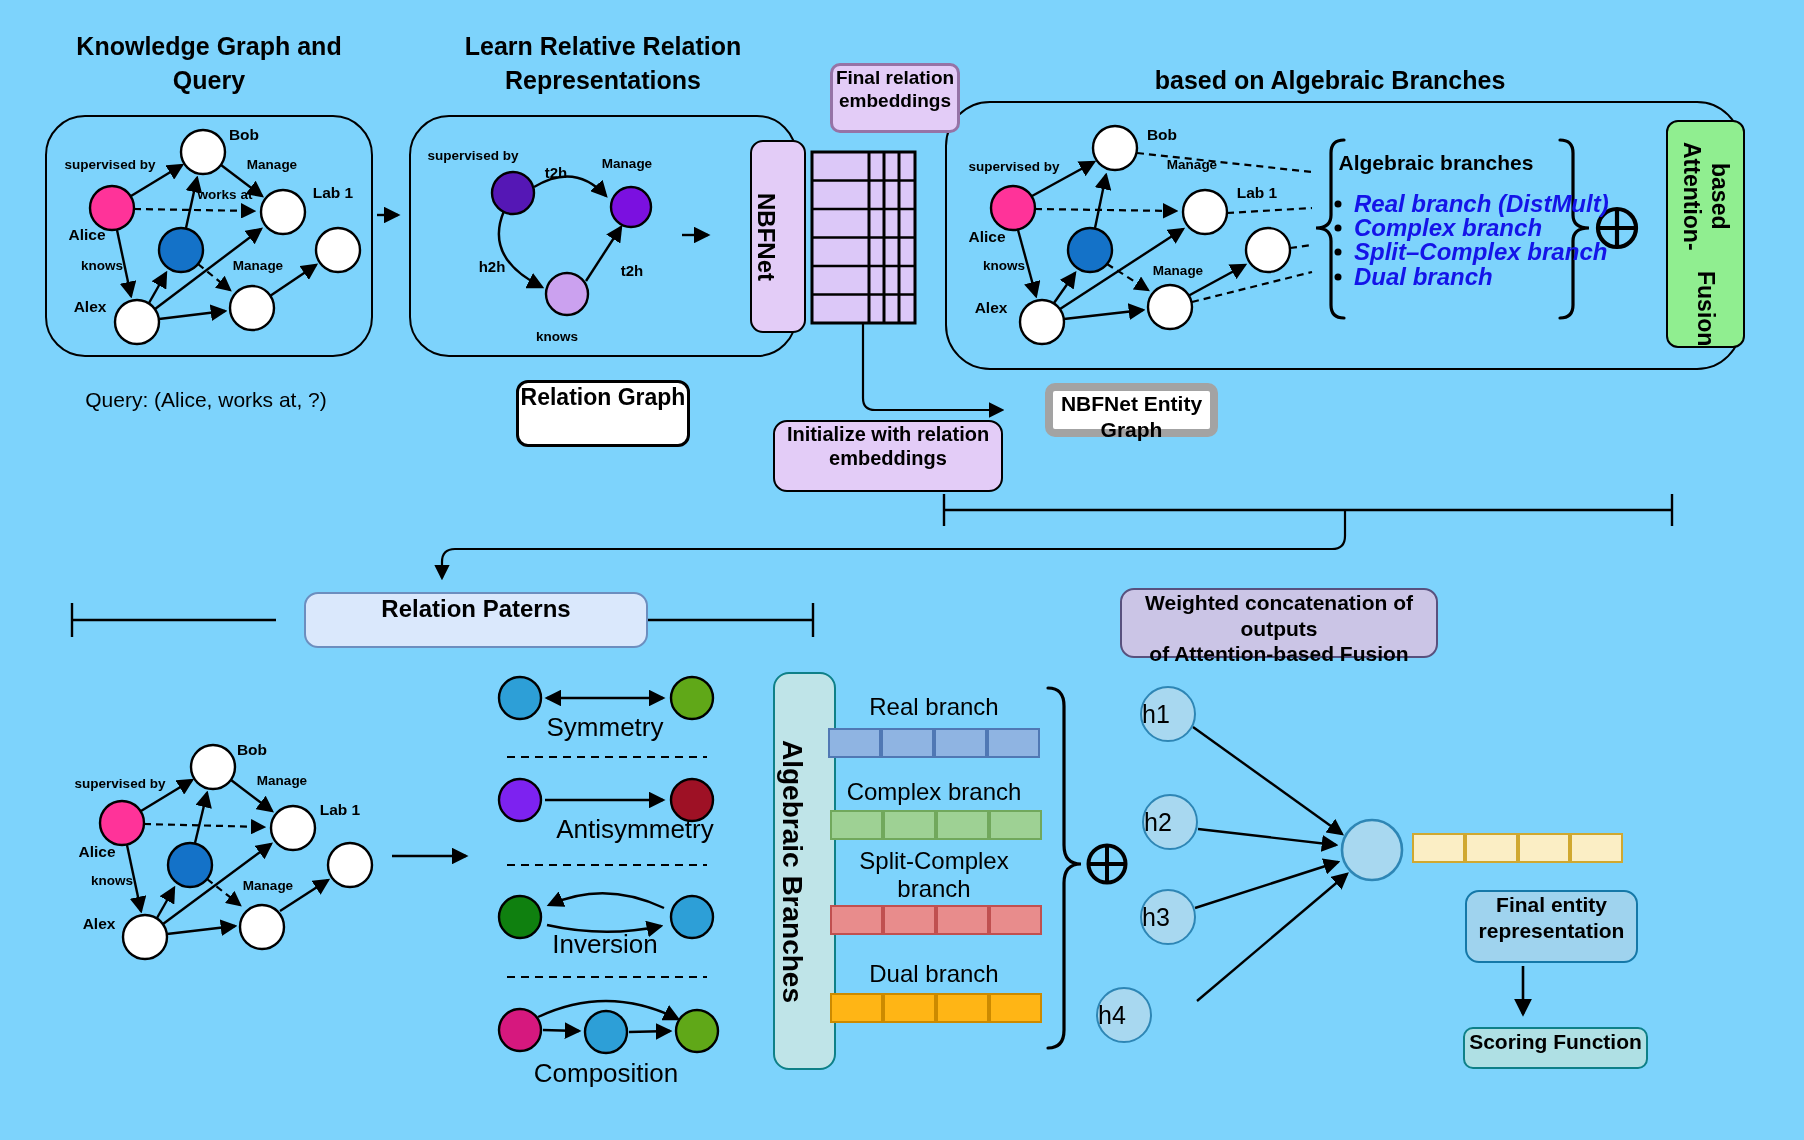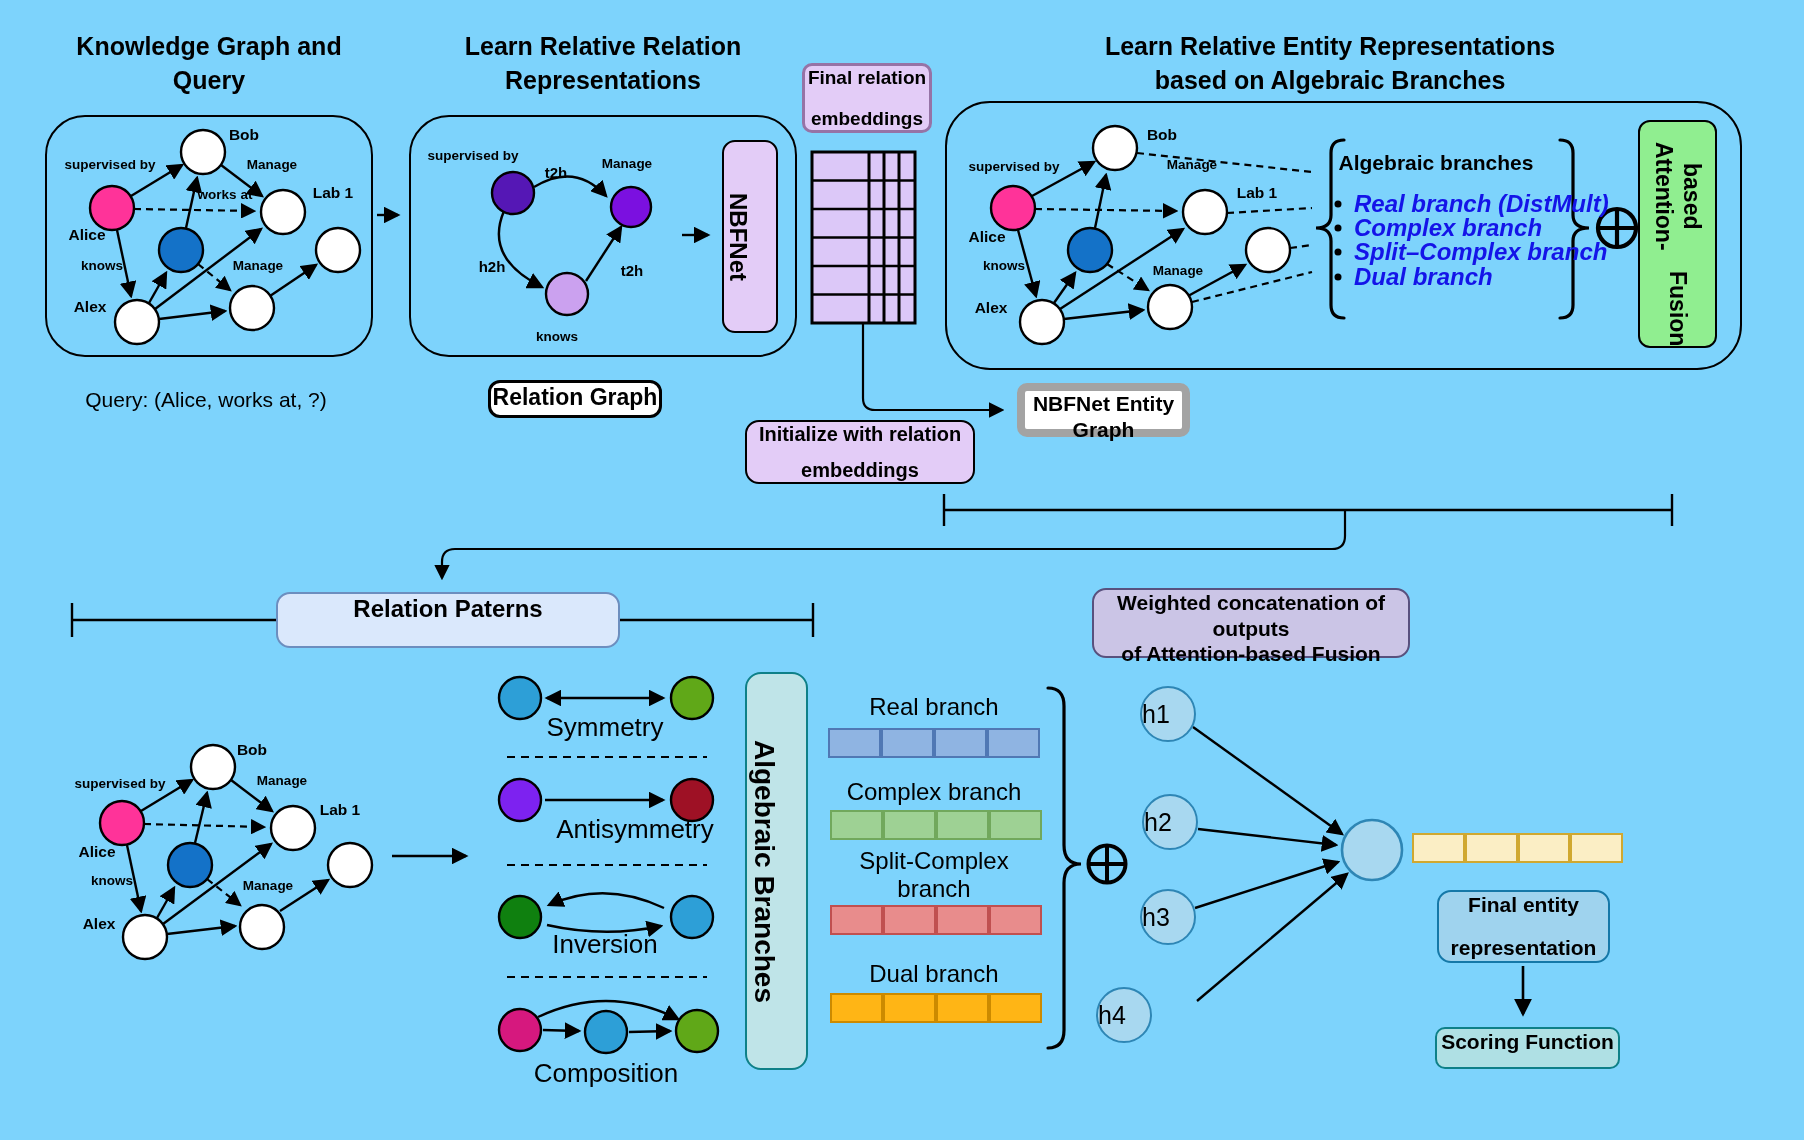--- a/index.html
+++ b/index.html
@@ -5,21 +5,21 @@
   html,body{margin:0;padding:0;background:#fff;}
   body{font-family:"Liberation Sans", sans-serif;color:#000;}
   .stage{position:relative;width:1804px;height:1140px;background:#7dd3fc;overflow:hidden;}
   svg.layer{position:absolute;left:0;top:0;z-index:2;}
   .panel{position:absolute;border:2.6px solid #000;border-radius:40px;background:transparent;z-index:1;box-sizing:border-box;}
   .t{position:absolute;transform:translate(-50%,-50%);font-size:25px;font-weight:600;white-space:nowrap;z-index:3;}
   .lbl{position:absolute;transform:translate(-50%,-50%);font-weight:bold;white-space:nowrap;z-index:3;}
   .nm{font-size:15.5px;}
   .rl{font-size:13.5px;}
   .plain{font-weight:normal;}
-  .bx{position:absolute;box-sizing:border-box;display:flex;flex-direction:column;align-items:center;justify-content:space-between;text-align:center;font-weight:600;z-index:3;line-height:1.22;}
+  .bx{position:absolute;box-sizing:border-box;display:flex;flex-direction:column;align-items:center;justify-content:flex-start;text-align:center;font-weight:600;z-index:3;line-height:1.22;margin-left:28px;}
   .vtext{writing-mode:vertical-lr;}
   .bar{position:absolute;display:flex;z-index:3;}
   .bar i{flex:1;display:block;border:2px solid transparent;}
   .bar-real i{background:var(--bar-real-fill,#8FB4E2);border-color:var(--bar-real-border,#5078B4);}
   .bar-complex i{background:var(--bar-complex-fill,#9ED194);border-color:var(--bar-complex-border,#71A85C);}
   .bar-split i{background:var(--bar-split-fill,#E88C8C);border-color:var(--bar-split-border,#C05050);}
   .bar-dual i{background:var(--bar-dual-fill,#FFB515);border-color:var(--bar-dual-border,#CC8A00);}
   .bar-yellow i{background:var(--yellow-fill,#FBEEC5);border-color:var(--yellow-border,#D0A830);}
   .hcirc{position:absolute;width:56px;height:56px;border-radius:50%;background:var(--h-fill,#A8D8F0);
          border:2.6px solid var(--h-border,#2E86B5);box-sizing:border-box;display:flex;align-items:center;
@@ -218,21 +218,20 @@
     </g>
     <circle cx="1372" cy="850" r="30" style="fill:var(--h-fill,#A8D8F0);stroke:var(--h-border,#2E86B5);stroke-width:2.6"></circle>
 
     <line class="e" style="stroke-width:2.6" x1="1523" y1="966" x2="1523" y2="1014" marker-end="url(#ah)"></line>
   </svg>
 
   <div class="t" style="left:209px;top:46px;">Knowledge Graph and</div>
   <div class="t" style="left:209px;top:80px;">Query</div>
   <div class="t" style="left:603px;top:46px;">Learn Relative Relation</div>
   <div class="t" style="left:603px;top:80px;">Representations</div>
-  <div class="t" style="left:1330px;top:46px;">Learn Relative Entity Representations</div>
   <div class="t" style="left:1330px;top:80px;">based on Algebraic Branches</div>
 
   <span class="lbl nm" style="left:244px;top:135px;">Bob</span>
   <span class="lbl rl" style="left:110px;top:164px;">supervised by</span>
   <span class="lbl rl" style="left:272px;top:164px;">Manage</span>
   <span class="lbl rl" style="left:225px;top:194px;">works at</span>
   <span class="lbl nm" style="left:333px;top:193px;">Lab 1</span>
   <span class="lbl nm" style="left:87px;top:235px;">Alice</span>
   <span class="lbl rl" style="left:102px;top:265px;">knows</span>
   <span class="lbl nm" style="left:90px;top:307px;">Alex</span>
@@ -242,33 +241,33 @@
   <span class="lbl rl" style="left:473px;top:155px;">supervised by</span>
   <span class="lbl" style="left:556px;top:172px;font-size:15px;">t2h</span>
   <span class="lbl rl" style="left:627px;top:163px;">Manage</span>
   <span class="lbl" style="left:492px;top:266px;font-size:15px;">h2h</span>
   <span class="lbl" style="left:632px;top:270px;font-size:15px;">t2h</span>
   <span class="lbl rl" style="left:557px;top:336px;">knows</span>
 
   <div class="bx vtext" style="left:722px;top:140px;width:56px;height:193px;border:2px solid #000;border-radius:13px;background:var(--lavender-fill,#E3CCF7);font-size:24px;font-weight:700;">
     <span>NBFNet</span>
   </div>
-  <div class="bx" style="left:488px;top:380px;width:174px;height:38px;border:3px solid #000;border-radius:12px;background:#fff;font-size:23px;font-weight:700;">
+  <div class="bx" style="left:488px;top:380px;width:174px;height:67px;border:3px solid #000;border-radius:12px;background:#fff;font-size:23px;font-weight:700;">
     <span>Relation Graph</span>
   </div>
 
   <div class="bx" style="left:802px;top:63px;width:130px;height:70px;border:3px solid var(--lavender-border,#9673A6);border-radius:10px;background:var(--lavender-fill,#E3CCF7);font-size:19px;">
     <span>Final relation</span>
     <span>embeddings</span>
   </div>
   <div class="bx" style="left:1017px;top:383px;width:173px;height:54px;border:8px solid #a3a3a3;border-radius:10px;background:#fff;font-size:21px;font-weight:700;">
     <span>NBFNet Entity</span>
     <span>Graph</span>
   </div>
-  <div class="bx" style="left:745px;top:420px;width:230px;height:64px;border:2.6px solid #000;border-radius:14px;background:var(--lavender-fill,#E3CCF7);font-size:20px;">
+  <div class="bx" style="left:745px;top:420px;width:230px;height:72px;border:2.6px solid #000;border-radius:14px;background:var(--lavender-fill,#E3CCF7);font-size:20px;">
     <span>Initialize with relation</span>
     <span>embeddings</span>
   </div>
 
   <span class="lbl nm" style="left:1162px;top:135px;">Bob</span>
   <span class="lbl rl" style="left:1014px;top:166px;">supervised by</span>
   <span class="lbl rl" style="left:1192px;top:164px;">Manage</span>
   <span class="lbl nm" style="left:1257px;top:193px;">Lab 1</span>
   <span class="lbl nm" style="left:987px;top:237px;">Alice</span>
   <span class="lbl rl" style="left:1004px;top:265px;">knows</span>

